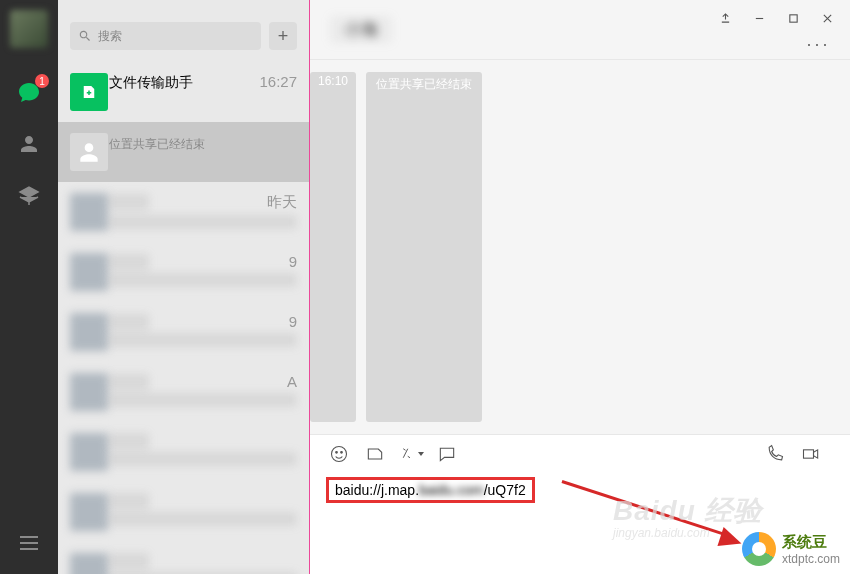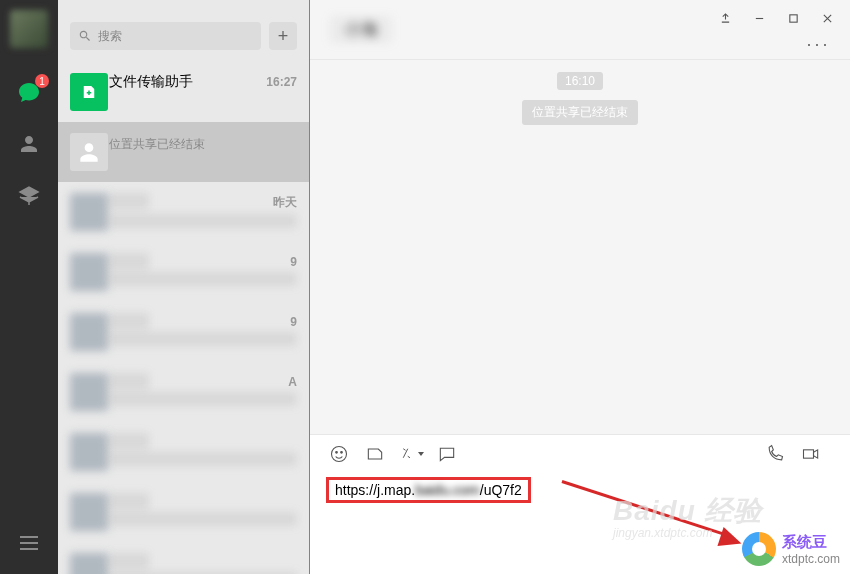--- a/index.html
+++ b/index.html
@@ -26,51 +26,51 @@
 .conv:not(.selected) { background: transparent; }
 .conv .avt { width: 38px; height: 38px; border-radius: 3px; flex-shrink: 0; }
 .avt.green { background: #07c160; display: flex; align-items: center; justify-content: center; }
 .avt.green svg { width: 18px; height: 18px; fill: #fff; }
 .avt.gray { background: #d9d9d9; display:flex; align-items:center; justify-content:center; }
 .avt.gray svg { width:26px; height:26px; fill:#fff; }
 .avt.blurimg { background: #b0b8c0; filter: blur(4px); }
 .conv .body { flex: 1; min-width: 0; }
 .conv .row1 { display: flex; justify-content: space-between; align-items: baseline; }
 .conv .name { font-size: 14px; color: #000; white-space: nowrap; overflow: hidden; text-overflow: ellipsis; }
-.conv .time { font-size: 12px; color: #999; flex-shrink: 0; margin-left: 6px; font-weight: bold; }
+.conv .time { font-size: 15px; color: #999; flex-shrink: 0; margin-left: 6px; }
 .conv .sub { font-size: 12px; color: #888; margin-top: 3px; white-space: nowrap; overflow: hidden; text-overflow: ellipsis; }
 .conv.blurred .name, .conv.blurred .sub { filter: blur(4px); background: rgba(120,120,120,0.15); color: transparent; border-radius: 3px; }
 .conv.blurred .avt { filter: blur(4px); }
 .chat { flex: 1; background: #f5f5f5; display: flex; flex-direction: column; }
 .chat-titlebar { height: 60px; display: flex; align-items: center; padding: 0 20px; position: relative; border-bottom: 1px solid #e7e7e7; }
 .chat-titlename { font-size: 17px; color: #333; filter: blur(5px); background: rgba(150,150,150,0.1); padding: 2px 14px; border-radius: 4px; }
 .winctrls { position: absolute; top: 0; right: 0; display: flex; padding: 6px 6px 0 0; gap: 0; }
 .winctrls .wc { width: 34px; height: 24px; display: flex; align-items: center; justify-content: center; color: #555; cursor: pointer; font-size: 12px; }
 .winctrls .wc svg { width: 11px; height: 11px; fill: none; stroke: currentColor; stroke-width: 1.2; }
 .more-btn { position: absolute; right: 20px; top: 34px; color: #666; font-size: 18px; letter-spacing: 2px; cursor: pointer; }
-.chat-msgs { flex: 1; padding: 12px 0; display: flex; flex-direction: column; align-items: center; gap: 10px; overflow: auto; }
+.chat-msgs { flex: 1; padding: 12px 0; display: flex; flex-direction: row; gap: 10px; overflow: auto; }
 .time-pill { background: #d9d9d9; color: #fff; font-size: 12px; padding: 2px 8px; border-radius: 3px; }
 .sys-pill { background: #d9d9d9; color: #fff; font-size: 12px; padding: 4px 10px; border-radius: 3px; }
 .chat-input { height: 140px; border-top: 1px solid #e7e7e7; background: #fff; display: flex; flex-direction: column; }
 .tool-row { height: 38px; display: flex; align-items: center; padding: 0 16px; }
 .tool-row .ti { width: 26px; height: 26px; display: flex; align-items: center; justify-content: center; color: #555; margin-right: 10px; cursor: pointer; }
 .tool-row .ti svg { width: 20px; height: 20px; fill: none; stroke: currentColor; stroke-width: 1.3; }
 .tool-row .ti .caret { width:0; height:0; border-left:3px solid transparent; border-right:3px solid transparent; border-top:4px solid #555; margin-left:2px; }
 .tool-row .spacer { flex: 1; }
 .input-area { flex: 1; padding: 4px 16px; position: relative; }
 .url-box { border: 3px solid #e63232; padding: 2px 6px; display: inline-block; font-size: 14px; color: #000; background:#fff; }
 .url-box .mid { filter: blur(3px); }
 .arrow-line { position:absolute; left:562px; top:480px; width:175px; height:3px; background:#d62828; transform-origin:left center; transform:rotate(18deg); pointer-events:none; }
 .arrow-head { position:absolute; left:720px; top:530px; width:0; height:0; border-top:10px solid transparent; border-bottom:10px solid transparent; border-left:22px solid #d62828; transform:rotate(18deg); pointer-events:none; }
 .wm-baidu { position:absolute; left:613px; top:492px; color:#dcdcdc; font-size:28px; font-weight:700; pointer-events:none; letter-spacing:1px; font-style:italic; filter:blur(0.5px); opacity:0.7; }
 .wm-baidu .sub { font-size:12px; font-weight:400; display:block; margin-top:-4px; letter-spacing:0; }
 .wm-brand { position:absolute; right:10px; bottom:8px; display:flex; align-items:center; gap:6px; pointer-events:none; }
 .wm-brand .glyph { width:34px; height:34px; border-radius:50%; background:conic-gradient(#ffa726 0 120deg, #66bb6a 120deg 240deg, #42a5f5 240deg 360deg); position:relative; }
 .wm-brand .glyph::after { content:''; position:absolute; left:50%; top:50%; width:14px; height:14px; background:#fff; border-radius:50%; transform:translate(-50%,-50%); }
-.wm-brand .txt { font-size:15px; font-weight:600; color:#8b5cf6; }
+.wm-brand .txt { font-size:15px; font-weight:600; color:#4d7c0f; }
 .wm-brand .url { font-size:12px; color:#888; display:block; }
 </style>
 </head>
 <body>
 
 <div class="app">
   <div class="navrail">
     <div class="avatar"></div>
     <div class="ico active">
       <svg viewBox="0 0 24 24">
@@ -268,25 +268,25 @@
             </svg>
           </div>
         <div class="ti">
             <svg viewBox="0 0 24 24">
               <rect x="3" y="7" width="12" height="10"></rect>
               <path d="M15 10l5-3v10l-5-3z"></path>
             </svg>
           </div>
       </div>
       <div class="input-area">
-        <span class="url-box"><span>https://j.map.</span><span class="mid">baidu.com</span><span>/uQ7f2</span></span>
+        <span class="url-box"><span>baidu://j.map.</span><span class="mid">baidu.com</span><span>/uQ7f2</span></span>
       </div>
     </div>
   </div>
 </div>
 
 <div class="arrow-line"></div>
 <div class="arrow-head"></div>
-<div class="wm-baidu"><span>Baidu 经验</span><span class="sub">jingyan.xtdptc.com</span></div>
+<div class="wm-baidu"><span>Baidu 经验</span><span class="sub">jingyan.baidu.com</span></div>
 <div class="wm-brand">
   <div class="glyph"></div>
   <div><span class="txt">系统豆</span><span class="url">xtdptc.com</span></div>
 </div>
 
 </body></html>

